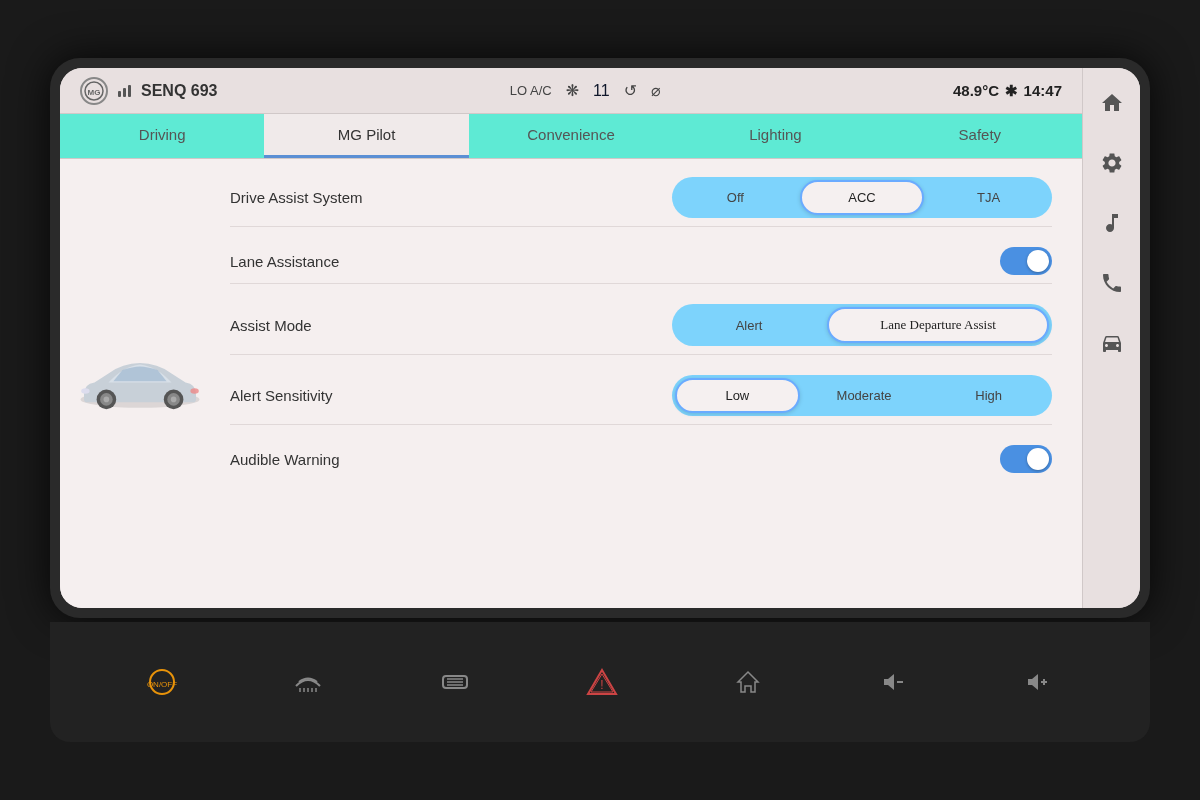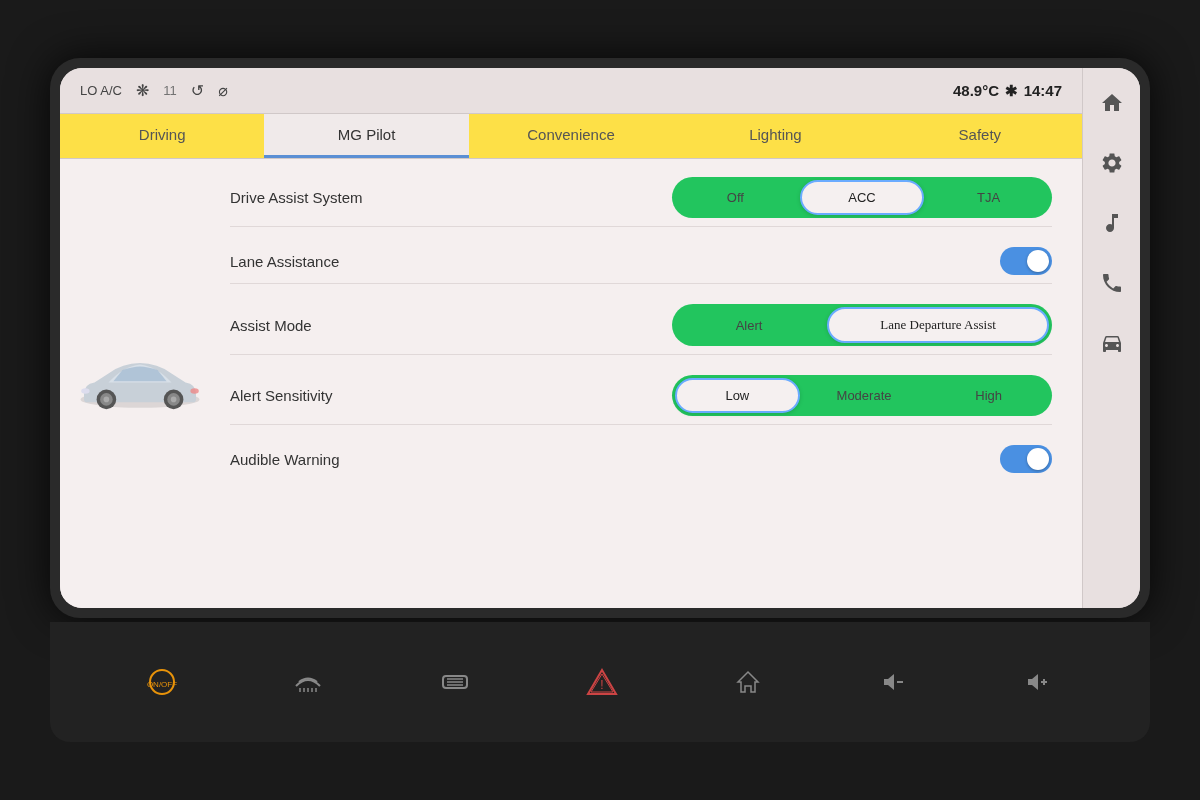--- a/index.html
+++ b/index.html
@@ -100,21 +100,21 @@
       font-weight: 600;
       color: #222;
       display: flex;
       align-items: center;
       gap: 6px;
     }
 
     
     .tabs {
       display: flex;
-      background: #fde047;
+      background: #5eead4;
       border-bottom: 1px solid #d0c8c8;
     }
 
     .tab {
       flex: 1;
       text-align: center;
       padding: 12px 0;
       font-size: 15px;
       color: #555;
       cursor: pointer;
@@ -173,21 +173,21 @@
     .setting-label {
       font-size: 15px;
       color: #333;
       font-weight: 500;
       min-width: 180px;
     }
 
     
     .btn-group {
       display: flex;
-      background: #22c55e;
+      background: #7dd3fc;
       border-radius: 22px;
       padding: 3px;
       gap: 4px;
       min-width: 380px;
     }
 
     .btn-option {
       flex: 1;
       padding: 8px 16px;
       border-radius: 20px;
@@ -287,24 +287,38 @@
     }
   </style>
 </head>
 <body>
 
 <div class="outer-frame">
   <div class="screen">
     <div class="main-content">
 
       <div class="status-bar">
+        <div class="status-left">
+          <div class="status-logo">
+            <svg width="20" height="20" viewBox="0 0 20 20" fill="#666">
+              <circle cx="10" cy="10" r="9" fill="none" stroke="#666" stroke-width="1.5"></circle>
+              <text x="10" y="14" text-anchor="middle" font-size="8" fill="#666">MG</text>
+            </svg>
+          </div>
+          <div class="status-bars">
+            <span style="height:6px"></span>
+            <span style="height:9px"></span>
+            <span style="height:12px"></span>
+          </div>
+          <span class="status-title">SENQ 693</span>
+        </div>
         <div class="status-center">
           <span style="font-size:13px;color:#444;">LO A/C</span>
           <span style="font-size:16px;">❋</span>
-          <span style="font-size:13px;color:#737373;">11</span>
+          <span style="font-size:16px;color:#0f172a;">11</span>
           <span style="font-size:16px;">↺</span>
           <span style="font-size:16px;">⌀</span>
         </div>
         <div class="status-right">
           <span>48.9°C</span>
           <span>✱</span>
           <span>14:47</span>
         </div>
       </div>
 

